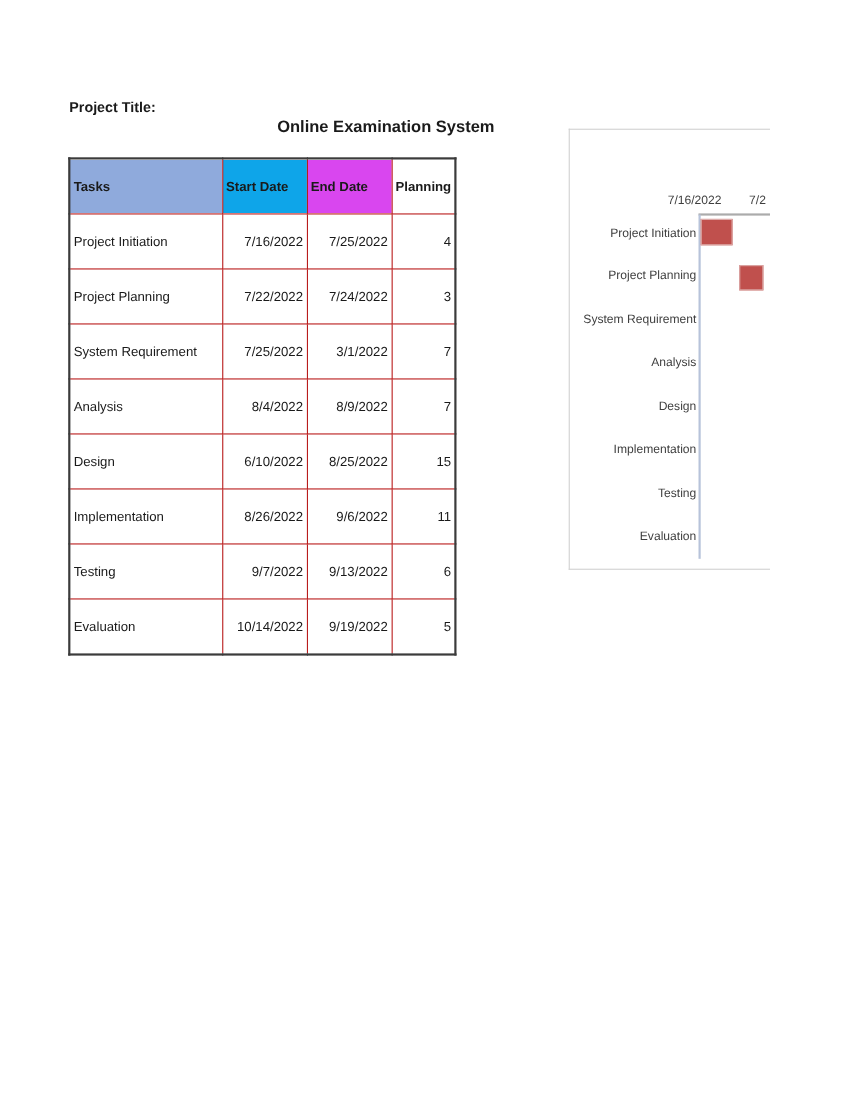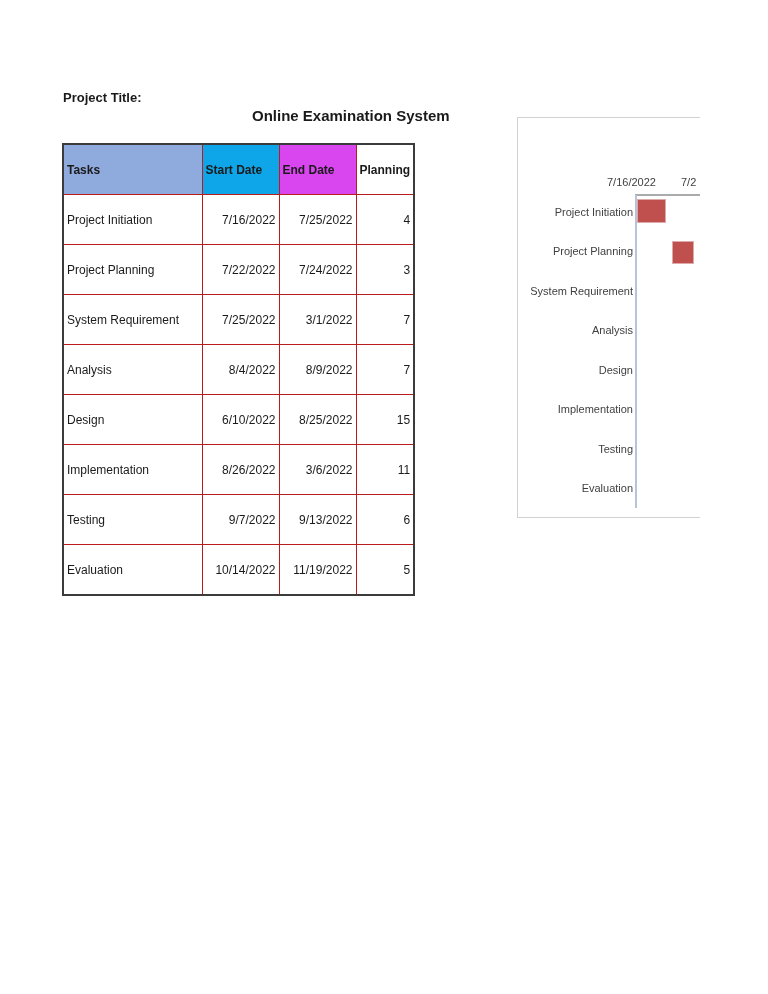--- a/index.html
+++ b/index.html
@@ -124,33 +124,33 @@
       </tr>
       <tr>
         <td class="c-task">Design</td>
         <td class="c-num">6/10/2022</td>
         <td class="c-num">8/25/2022</td>
         <td class="c-num">15</td>
       </tr>
       <tr>
         <td class="c-task">Implementation</td>
         <td class="c-num">8/26/2022</td>
-        <td class="c-num">3/6/2022</td>
+        <td class="c-num">9/6/2022</td>
         <td class="c-num">11</td>
       </tr>
       <tr>
         <td class="c-task">Testing</td>
         <td class="c-num">9/7/2022</td>
         <td class="c-num">9/13/2022</td>
         <td class="c-num">6</td>
       </tr>
       <tr>
         <td class="c-task">Evaluation</td>
         <td class="c-num">10/14/2022</td>
-        <td class="c-num">11/19/2022</td>
+        <td class="c-num">9/19/2022</td>
         <td class="c-num">5</td>
       </tr>
     </tbody>
   </table>
 
   <div class="chart">
     <div class="xt xt1">7/16/2022</div>
     <div class="xt xt2">7/2</div>
 
     <div class="axis-h"></div>

